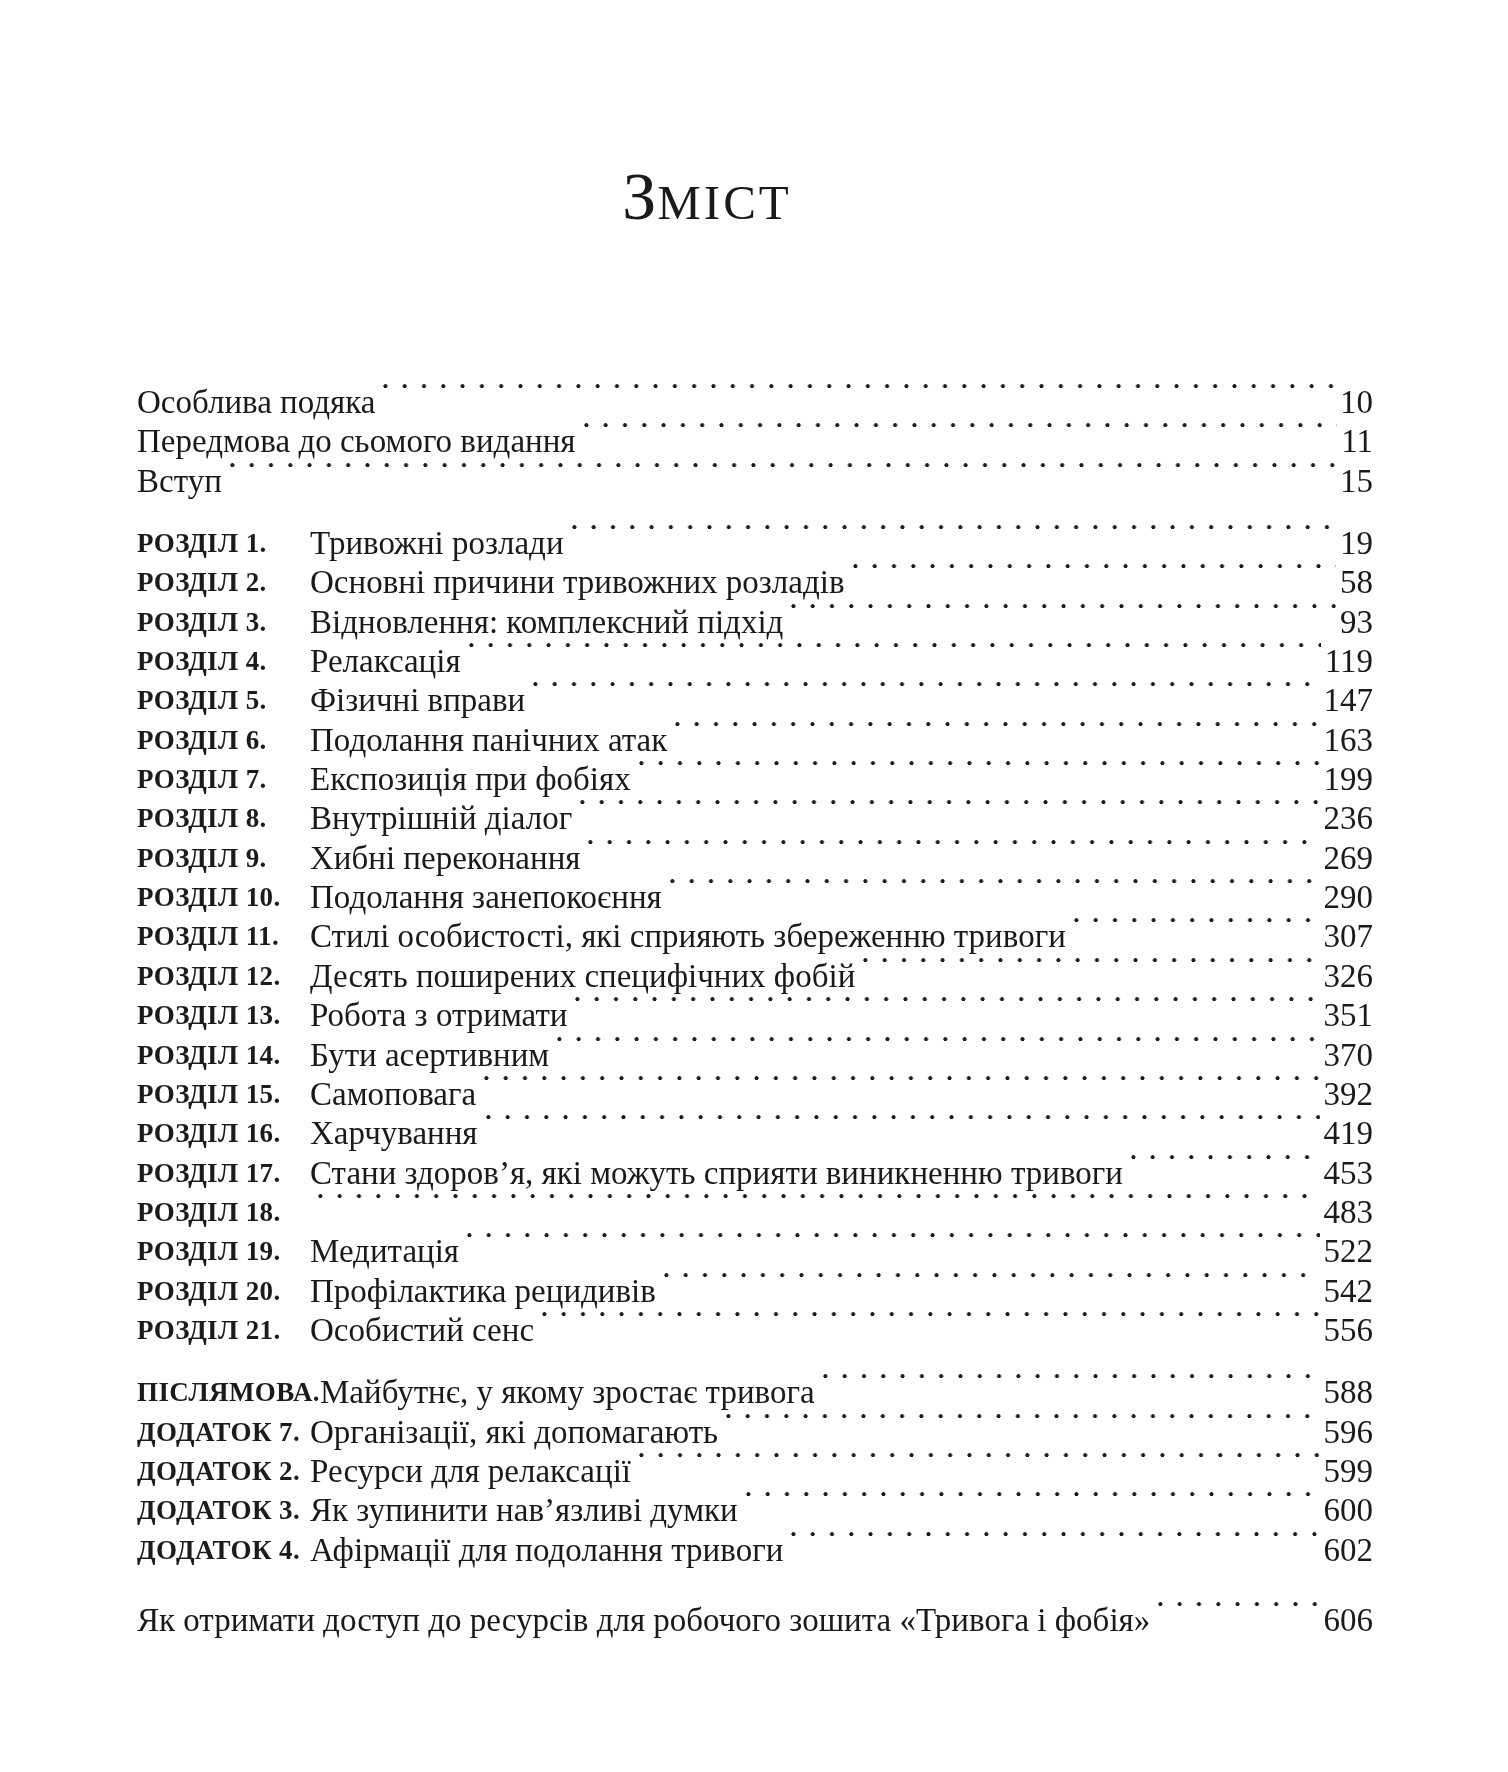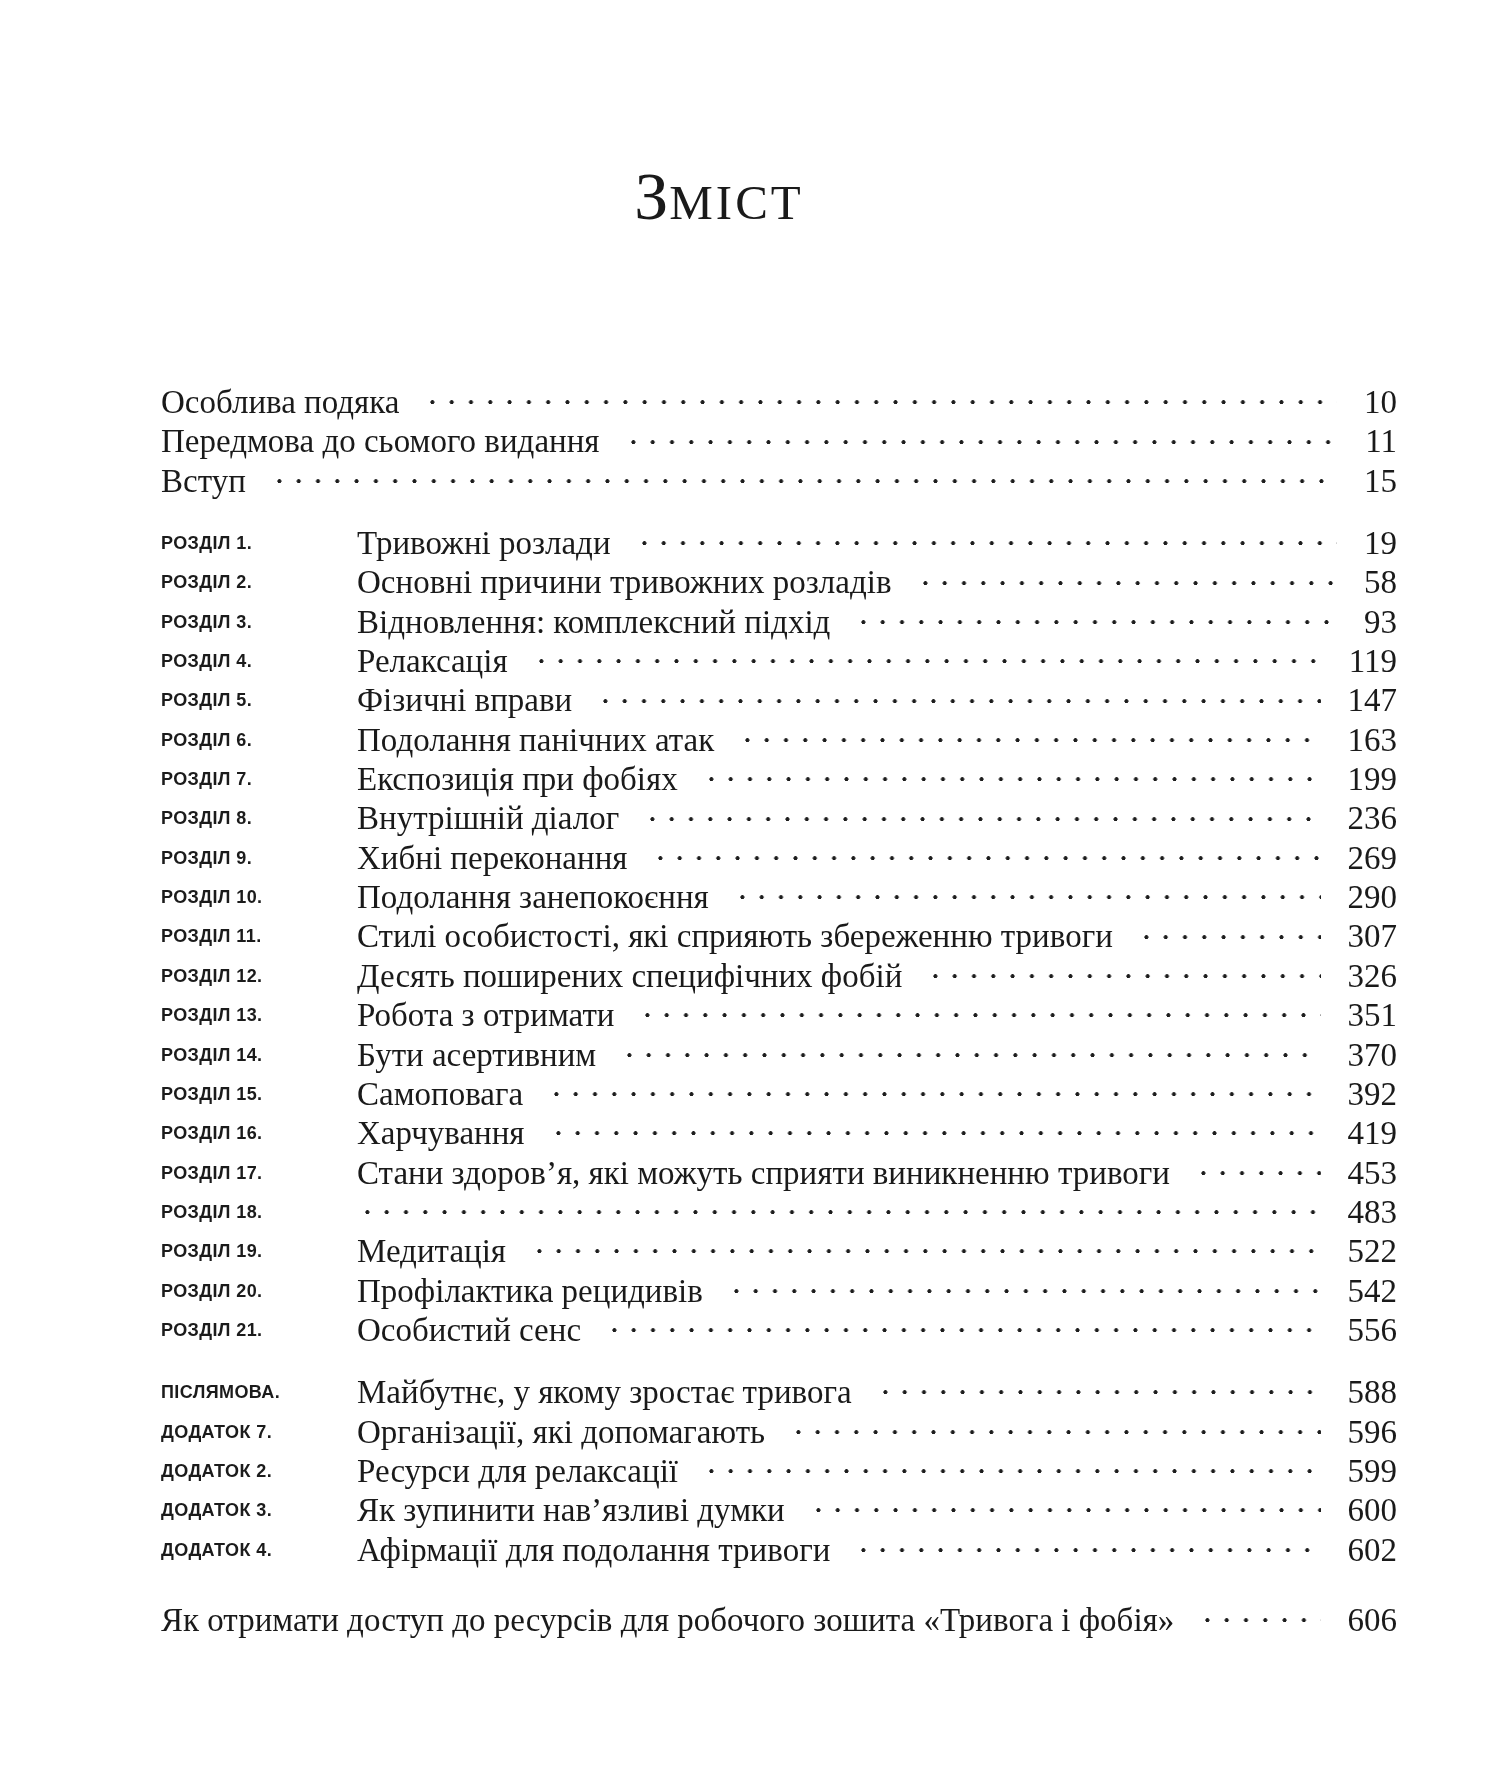--- a/index.html
+++ b/index.html
@@ -10,21 +10,20 @@
   .page {
     position: relative;
     width: 1508px;
     height: 1772px;
     box-sizing: border-box;
     background: #ffffff;
     color: #1a1a1a;
     font-family: "Liberation Serif", "DejaVu Serif", serif;
     overflow: hidden;
     padding-top: 156px;
-    padding-left: 24px;
   }
   .toc-title {
     height: 80px;
     line-height: 80px;
     text-align: center;
     position: relative;
     left: -47px;
     margin: 0;
     font-weight: 400;
     white-space: nowrap;
@@ -42,32 +41,31 @@
     width: 1236px;
   }
   .section { margin: 0; }
   .section.front   { margin-top: 147px; }
   .section.chapters{ margin-top: 23px; }
   .section.back    { margin-top: 23px; }
   .footer-row      { margin-top: 31px; }
 
   .toc-row {
     display: flex;
-    align-items: center;
+    align-items: flex-start;
     height: 39.35px;
     font-size: 33px;
     line-height: 39.35px;
     white-space: nowrap;
-    gap: 23px;
   }
   .toc-row .label {
     flex: 0 0 173px;
-    font-family: Liberation Sans, sans-serif;
+    font-family: Liberation Serif, serif;
     font-weight: 700;
-    font-size: 18px;
+    font-size: 27px;
     letter-spacing: 0.4px;
     color: #1b1b1b;
   }
   .toc-row .title {
     flex: 0 0 auto;
   }
   .toc-row .dots {
     flex: 1 1 auto;
     min-width: 14px;
     height: 7px;

